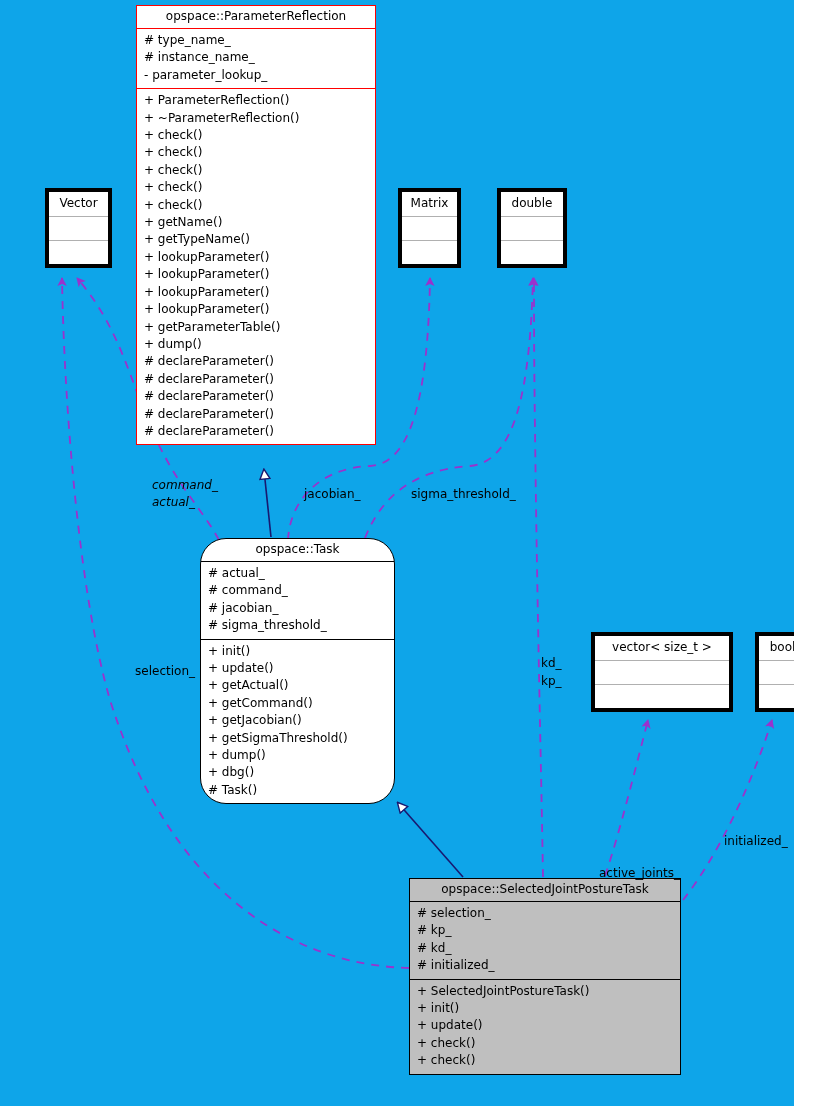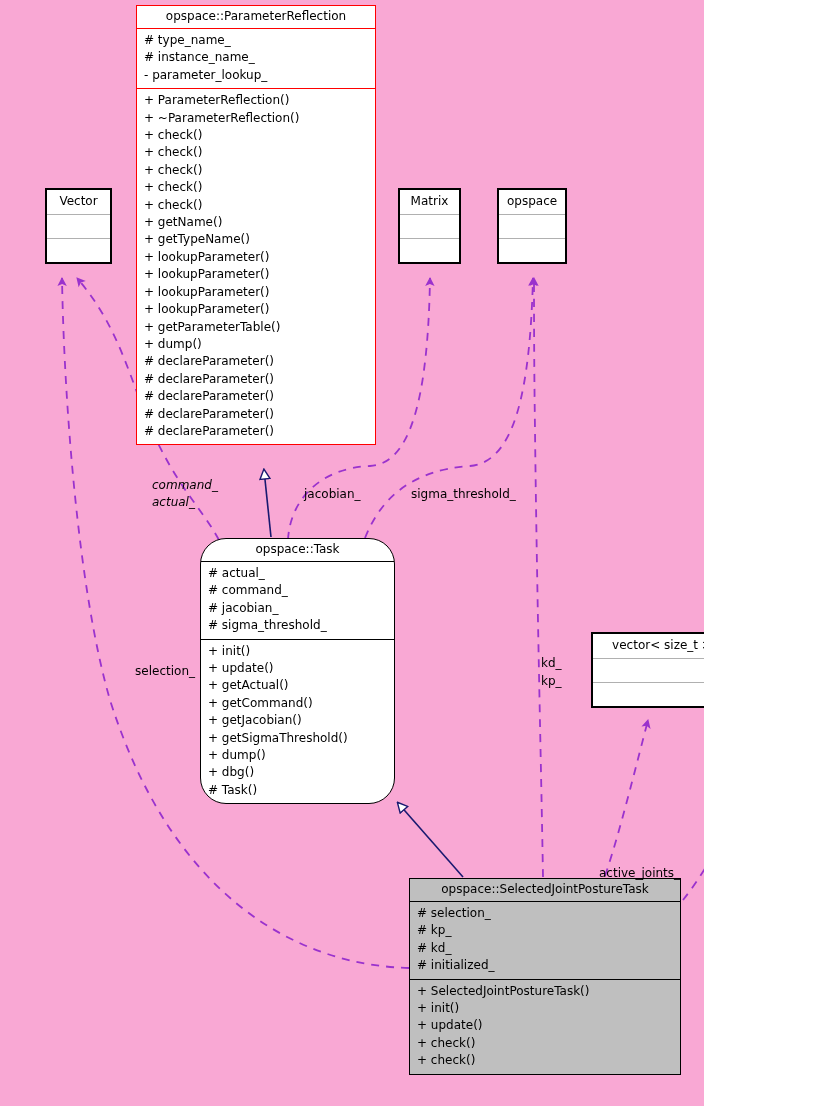--- a/index.html
+++ b/index.html
@@ -5,23 +5,23 @@
   html, body {
     margin: 0;
     padding: 0;
     background: #ffffff;
   }
   body {
     font-family: "DejaVu Sans", "Liberation Sans", sans-serif;
   }
   #canvas {
     position: relative;
-    width: 704px;
+    width: 794px;
     height: 1106px;
-    background: #f9a8d4;
+    background: #0ea5e9;
     overflow: hidden;
   }
   svg.edges {
     position: absolute;
     left: 0;
     top: 0;
     width: 815px;
     height: 1106px;
     pointer-events: none;
   }
@@ -61,21 +61,21 @@
   }
   
   .umlbox.filled {
     background: #bfbfbf;
     border-color: #000000;
   }
   
   .typebox {
     position: absolute;
     box-sizing: border-box;
-    border: 2px solid #000000;
+    border: 4px solid #000000;
     background: #ffffff;
     z-index: 5;
   }
   .typebox .tb-title {
     text-align: center;
     font-size: 12px;
     color: #000000;
     padding: 5px 8px 6px 8px;
     white-space: nowrap;
     line-height: 13px;
@@ -186,21 +186,21 @@
     <div class="tb-empty"></div>
   </div>
 
   <div class="typebox" style="left:398px; top:188px; width:63px;">
     <div class="tb-title">Matrix</div>
     <div class="tb-empty"></div>
     <div class="tb-empty"></div>
   </div>
 
   <div class="typebox" style="left:497px; top:188px; width:70px;">
-    <div class="tb-title">opspace</div>
+    <div class="tb-title">double</div>
     <div class="tb-empty"></div>
     <div class="tb-empty"></div>
   </div>
 
   <div class="typebox" style="left:591px; top:632px; width:142px;">
     <div class="tb-title">vector&lt; size_t &gt;</div>
     <div class="tb-empty"></div>
     <div class="tb-empty"></div>
   </div>
 

